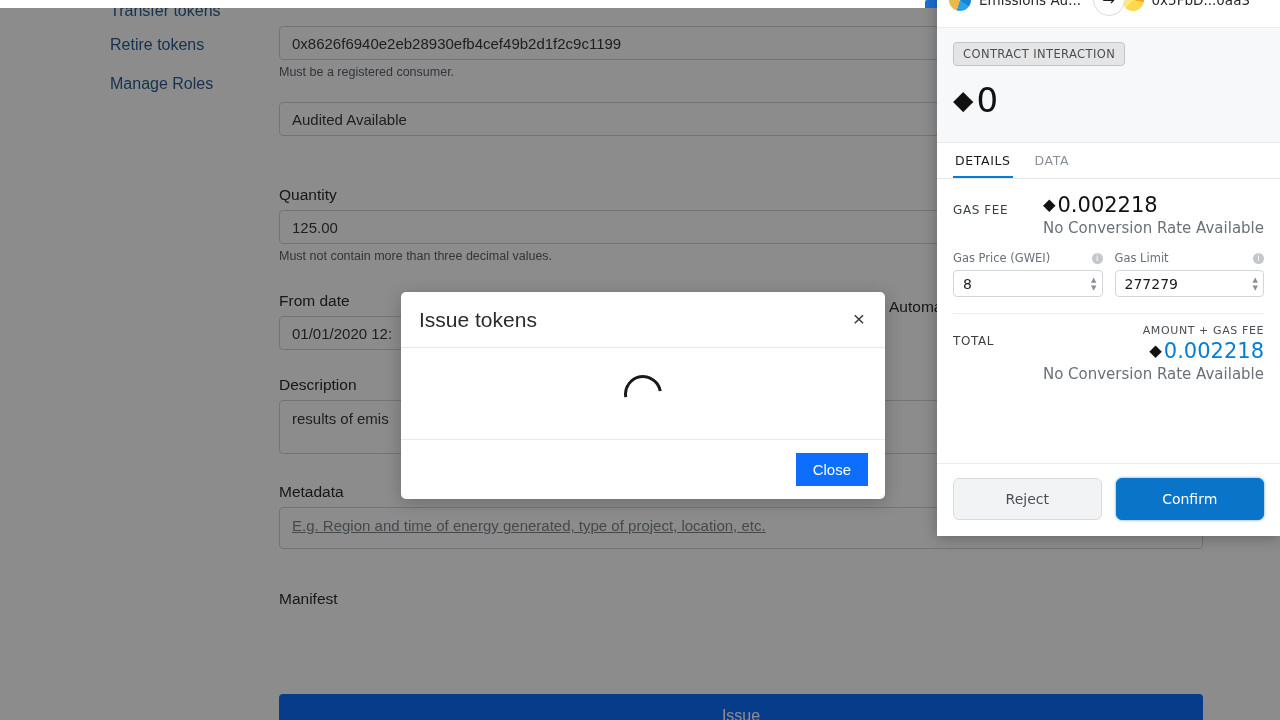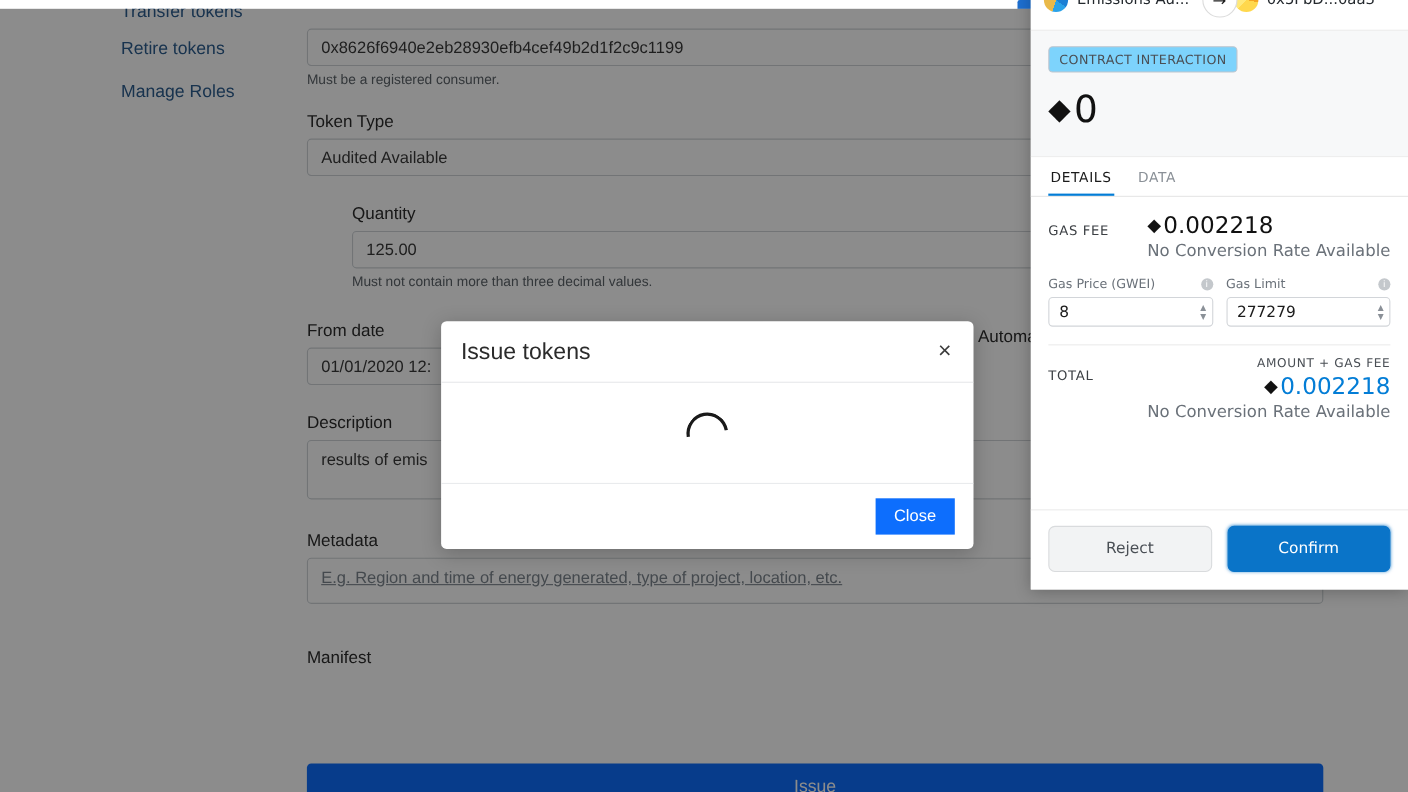--- a/index.html
+++ b/index.html
@@ -135,21 +135,21 @@
     font-size: 15px; color: #1b1b1b;
   }
 
   .mm-hero {
     background: #f7f8f9; padding: 14px 16px 22px 16px; flex: none;
     border-bottom: 1px solid #ececec;
   }
   .mm-chip {
     display: inline-block; border: 1px solid #bfc5cd; border-radius: 4px;
     padding: 4px 9px; font-size: 11.5px; letter-spacing: .4px;
-    color: #4a4f55; background: #7dd3fc;
+    color: #4a4f55; background: #e5e5e5;
   }
   .mm-amount {
     margin-top: 14px; display: flex; align-items: center; gap: 3px;
     font-size: 34px; color: #111; font-weight: 400;
   }
   .eth { font-size: .78em; line-height: 1; }
 
   .mm-tabs {
     display: flex; gap: 20px; padding: 0 16px; border-bottom: 1px solid #e6e6e6;
     flex: none; background: #fff;
@@ -227,25 +227,24 @@
     </div>
 
     <div class="form">
 
       <div style="position:absolute; top:18px; left:0; width:820px;">
         <div class="f-input">0x8626f6940e2eb28930efb4cef49b2d1f2c9c1199</div>
         <div class="f-help">Must be a registered consumer.</div>
       </div>
 
       <div style="position:absolute; top:94px; left:0; width:820px;">
-        <div class="f-label">Token Type</div>
         <div class="f-input">Audited Available</div>
       </div>
 
-      <div style="position:absolute; top:178px; left:0; width:820px;margin-left:41px;">
+      <div style="position:absolute; top:178px; left:0; width:820px;">
         <div class="f-label">Quantity</div>
         <div class="f-input">125.00</div>
         <div class="f-help">Must not contain more than three decimal values.</div>
       </div>
 
       <div style="position:absolute; top:284px; left:0; width:380px;">
         <div class="f-label">From date</div>
         <div class="f-input">01/01/2020 12:</div>
       </div>
 

